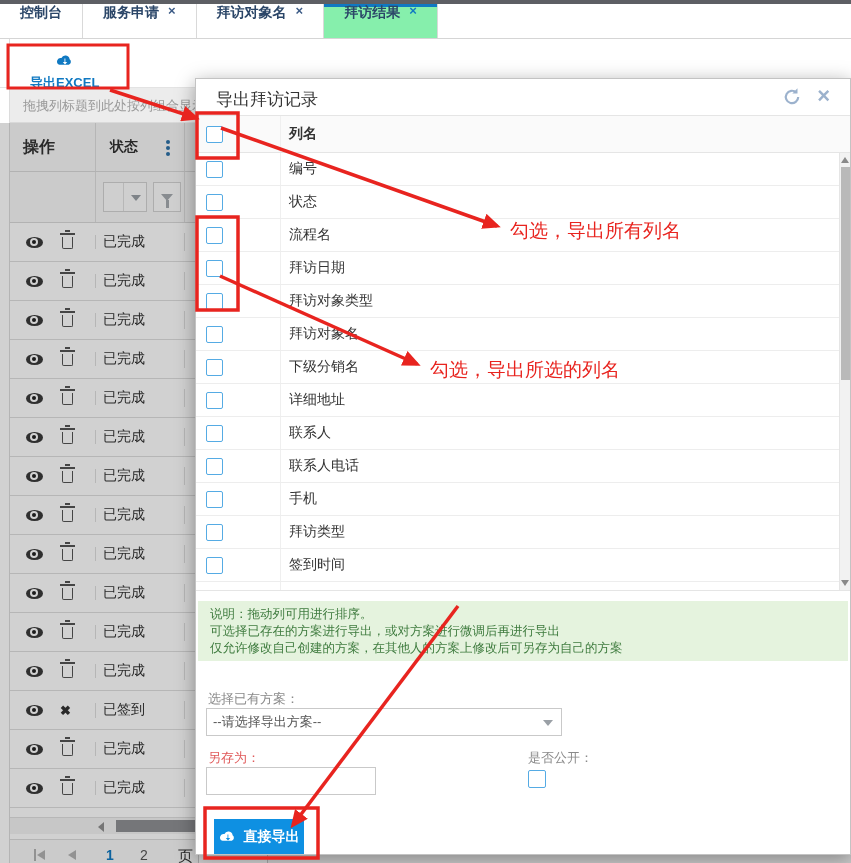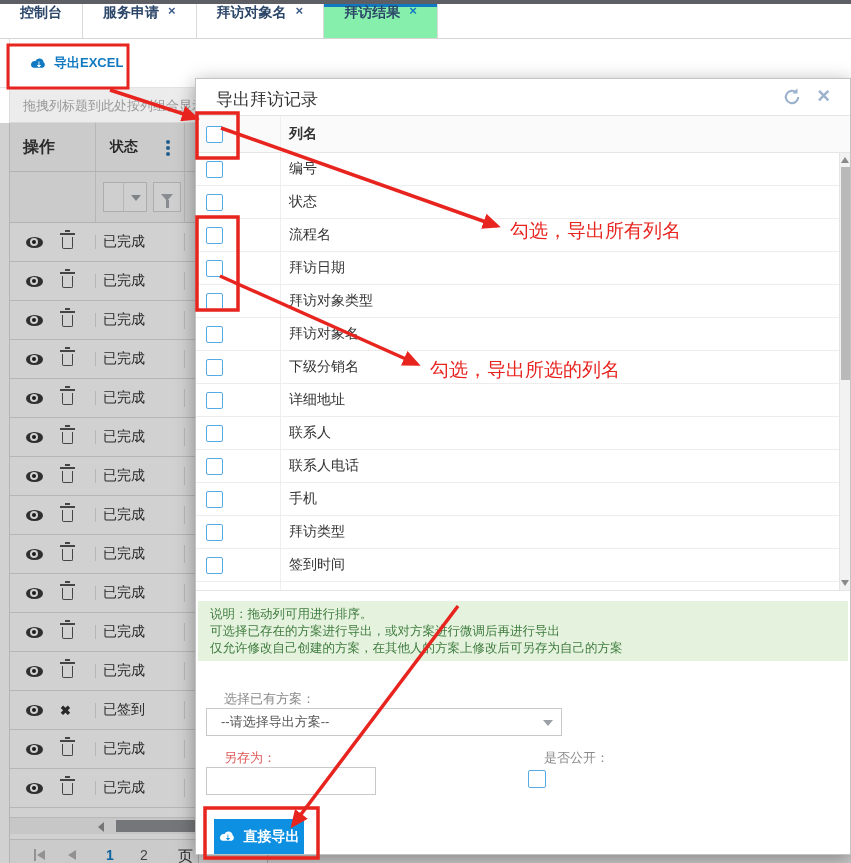--- a/index.html
+++ b/index.html
@@ -16,21 +16,21 @@
          color:#2b4668; border-right:1px solid #d9d9d9; cursor:pointer; }
   .tab.active { box-shadow:inset 0 3px 0 #1079c2; background:#86efac; }
   .tab-x { font-size:13px; font-weight:bold; color:#3b5a85; line-height:1; }
   .tab-x::before { content:"×"; }
   .tab.active .tab-x { color:#1079c2; }
   
   .toolbar { position:absolute; left:0; top:39px; width:851px; height:49px; background:#fff;
              border-bottom:1px solid #e3e3e3; }
   .left-border { position:absolute; left:9px; top:39px; bottom:0; width:1px; background:#dcdcdc; }
   .export-link { position:absolute; left:30px; top:54px; display:flex; align-items:center; gap:7px;
-                 color:#1079c2; font-size:13px; font-weight:bold; cursor:pointer; }
+                 color:#1079c2; font-size:13px; font-weight:bold; cursor:pointer;flex-direction:column; }
   
   .group-bar { position:absolute; left:10px; top:88px; width:841px; height:35px; background:#ececec;
                border-bottom:1px solid #d9d9d9; color:#999; font-size:13px; line-height:35px;
                padding-left:13px; white-space:nowrap; overflow:hidden; }
   
   .grid { position:absolute; left:10px; top:123px; width:841px; }
   .g-header { display:flex; height:49px; border-bottom:1px solid #d9d9d9; background:#f8f8f8; }
   .g-filter { display:flex; height:51px; border-bottom:1px solid #d9d9d9; background:#f8f8f8; }
   .g-row { display:flex; height:39px; border-bottom:1px solid #dedede; background:#fff; align-items:center; }
   .c-op { width:86px; border-right:1px solid #dedede; display:flex; align-items:center; }
@@ -102,26 +102,26 @@
   .col-hrow .col-name { font-weight:bold; }
   .vscroll { position:absolute; right:0; top:37px; bottom:0; width:11px; background:#f2f2f2;
              border-left:1px solid #e5e5e5; }
   .vs-up { position:absolute; left:1px; top:4px; width:0; height:0; border-left:4px solid transparent;
            border-right:4px solid transparent; border-bottom:6px solid #8a8a8a; cursor:pointer; }
   .vs-down { position:absolute; left:1px; bottom:4px; width:0; height:0; border-left:4px solid transparent;
              border-right:4px solid transparent; border-top:6px solid #8a8a8a; cursor:pointer; }
   .vs-thumb { position:absolute; left:1px; top:14px; width:9px; height:213px; background:#b9b9b9; cursor:pointer; }
   .note { position:absolute; left:2px; right:2px; top:522px; height:60px; background:#e5f3de;
           color:#3e7b3e; font-size:12.5px; line-height:17px; padding:5px 12px; }
-  .f-label { position:absolute; font-size:13px; color:#8a8a8a;margin-left:16px; }
+  .f-label { position:absolute; font-size:13px; color:#8a8a8a; }
   .lbl-select { left:12px; top:611px; }
   .lbl-saveas { left:12px; top:670px; color:#e05a5a; }
   .lbl-public { left:332px; top:670px; }
   .select-box { position:absolute; left:10px; top:629px; width:356px; height:28px; border:1px solid #c9c9c9;
-                background:#fff; line-height:26px; padding-left:14px; font-size:13px; color:#555; cursor:pointer; }
+                background:#fff; line-height:26px; padding-left:6px; font-size:13px; color:#555; cursor:pointer; }
   .select-box .tri-down { right:8px; top:11px; }
   .saveas-input { position:absolute; left:10px; top:688px; width:170px; height:28px; border:1px solid #c9c9c9;
                   background:#fff; font-size:13px; padding:0 8px; font-family:"Liberation Sans",sans-serif; }
   .public-cb { position:absolute; left:332px; top:691px; width:18px; height:18px; border:1px solid #55abe4;
                border-radius:2px; background:#fff; cursor:pointer; }
   .btn { position:absolute; top:740px; height:35px; display:flex; align-items:center; justify-content:center;
          gap:8px; font-size:14px; cursor:pointer; }
   .btn-primary { left:18px; width:90px; background:#0e90e2; color:#fff; font-weight:bold; border:1px solid #0e90e2; }
   .btn-secondary { left:135px; width:142px; background:#fff; color:#1079c2; border:1px solid #49a5e5; }
   

